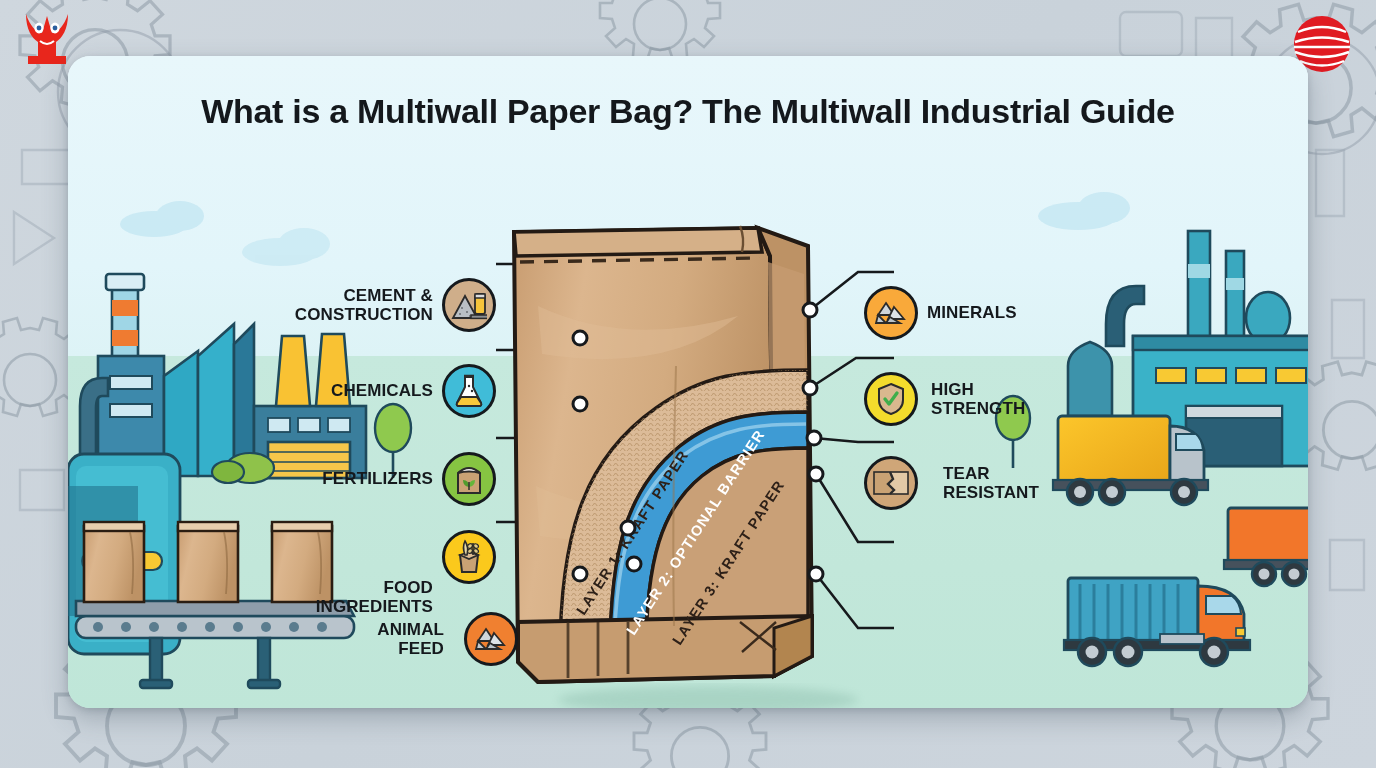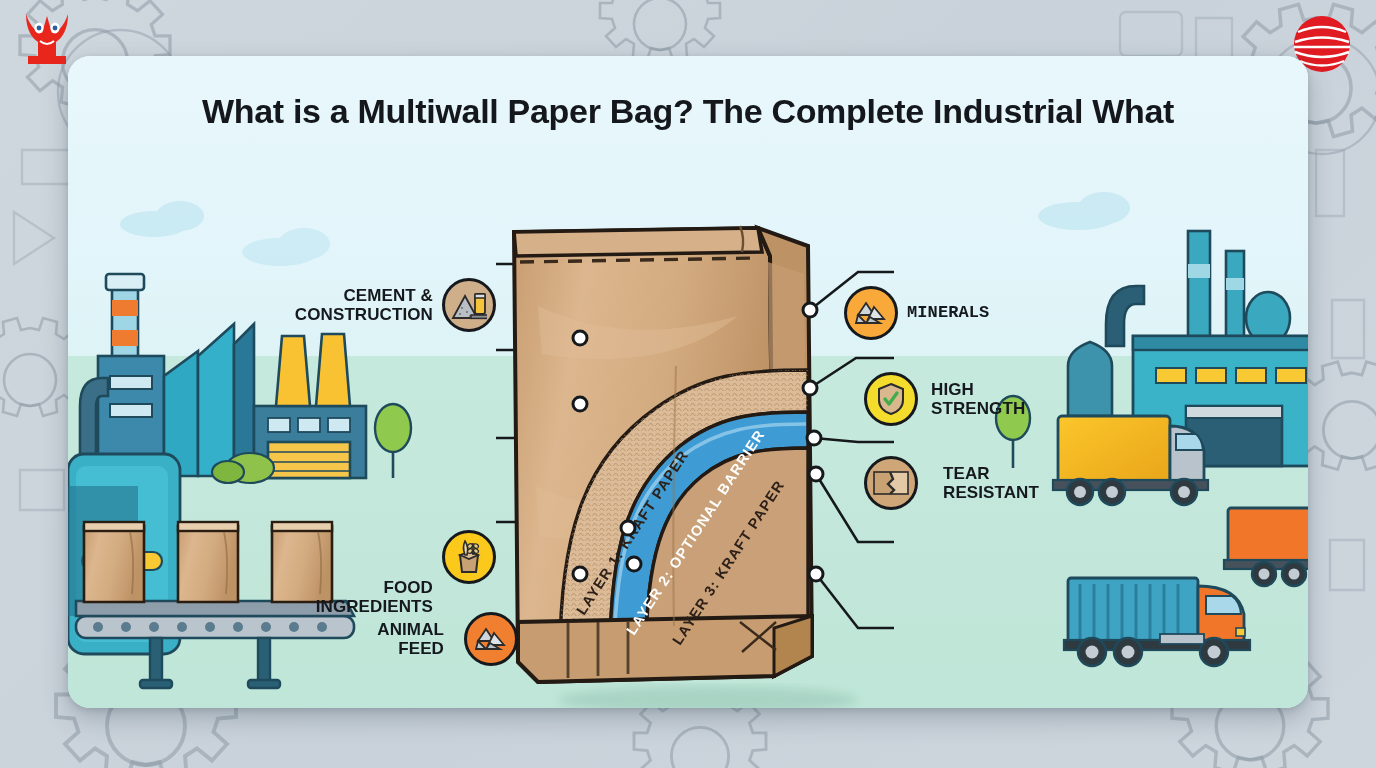--- a/index.html
+++ b/index.html
@@ -368,42 +368,68 @@
         <circle cx="512" cy="518" r="7"></circle>
         <circle cx="742" cy="254" r="7"></circle>
         <circle cx="742" cy="332" r="7"></circle>
         <circle cx="746" cy="382" r="7"></circle>
         <circle cx="748" cy="418" r="7"></circle>
         <circle cx="748" cy="518" r="7"></circle>
       </g>
     </g>
   </svg>
 
-  <div id="title">What is a Multiwall Paper Bag? The Complete Industrial What</div>
+  <div id="title">What is a Multiwall Paper Bag? The Multiwall Industrial Guide</div>
 
   <div class="callout left" style="left:22px; top:222px; width:406px; justify-content:flex-end;">
     <span class="callout-text" style="white-space:pre-line;">CEMENT &amp;
 CONSTRUCTION</span>
     <span class="icon-badge" style="background:#cfae8a;">
       <svg width="36" height="34" viewBox="0 0 36 34">
         <path d="M2,30 L14,8 L26,30 Z" fill="#b9bfc4" stroke="#2b2b2b" stroke-width="1.8"></path>
         <g fill="#6f7478">
             <circle cx="11" cy="20" r="1.1"></circle>
             <circle cx="16" cy="24" r="1.1"></circle>
           <circle cx="9" cy="26" r="1.1"></circle>
             <circle cx="19" cy="28" r="1.1"></circle>
           </g>
         <rect x="24" y="6" width="10" height="20" rx="2" fill="#f6c43a" stroke="#2b2b2b" stroke-width="1.8"></rect>
         <rect x="24" y="6" width="10" height="4" fill="#dcdcdc" stroke="#2b2b2b" stroke-width="1.5"></rect>
         <rect x="20" y="27" width="18" height="3.4" fill="#8b8f93" stroke="#2b2b2b" stroke-width="1.5"></rect>
       </svg>
     </span>
   </div>
 
-
+  <div class="callout left" style="left:22px; top:308px; width:406px; justify-content:flex-end;">
+    <span class="callout-text">CHEMICALS</span>
+    <span class="icon-badge" style="background:#40bcd8;">
+      <svg width="32" height="36" viewBox="0 0 32 36">
+        <path d="M12,4 L20,4 L20,14 L28,30 Q29,33 26,33 L6,33 Q3,33 4,30 L12,14 Z" fill="#ffffff" stroke="#2b2b2b" stroke-width="2"></path>
+        <path d="M8,24 L24,24 L28,30 Q29,33 26,33 L6,33 Q3,33 4,30 Z" fill="#f8c93a" stroke="#2b2b2b" stroke-width="2"></path>
+        <line x1="11" y1="3" x2="21" y2="3" stroke="#2b2b2b" stroke-width="2.4"></line>
+        <g fill="#2b2b2b">
+            <circle cx="16" cy="13" r="1.2"></circle>
+            <circle cx="19" cy="18" r="1.2"></circle>
+          </g>
+      </svg>
+    </span>
+  </div>
+
+  <div class="callout left" style="left:22px; top:396px; width:406px; justify-content:flex-end;">
+    <span class="callout-text">FERTILIZERS</span>
+    <span class="icon-badge" style="background:#86c442;">
+      <svg width="34" height="36" viewBox="0 0 34 36">
+        <path d="M6,12 Q17,4 28,12 L28,32 L6,32 Z" fill="#c9a274" stroke="#2b2b2b" stroke-width="2"></path>
+        <path d="M6,12 Q17,2 28,12 Q17,9 6,12 Z" fill="#f2f2f2" stroke="#2b2b2b" stroke-width="2"></path>
+        <path d="M17,26 Q11,25 11,19 Q17,19 17,26 Z" fill="#4f9b2e"></path>
+        <path d="M17,26 Q23,25 23,19 Q17,19 17,26 Z" fill="#63b53a"></path>
+        <line x1="17" y1="29" x2="17" y2="21" stroke="#2b2b2b" stroke-width="1.5"></line>
+      </svg>
+    </span>
+  </div>
 
   <div class="callout left" style="left:22px; top:474px; width:406px; justify-content:flex-end;">
     <span class="callout-text" style="white-space:pre-line; position:relative; top:40px;margin-left:40px;">FOOD
 INGREDIENTS</span>
     <span class="icon-badge" style="background:#fbc91c;">
       <svg width="34" height="36" viewBox="0 0 34 36">
         <path d="M8,16 L26,16 L24,33 L10,33 Z" fill="#c9a274" stroke="#2b2b2b" stroke-width="2"></path>
         <path d="M8,16 L17,20 L26,16 L17,13 Z" fill="#dcbb94" stroke="#2b2b2b" stroke-width="1.8"></path>
         <path d="M13,16 Q10,8 13,2 Q17,8 15,16 Z" fill="#e8d9a8" stroke="#2b2b2b" stroke-width="1.6"></path>
         <path d="M21,16 L21,4" stroke="#2b2b2b" stroke-width="1.6"></path>
@@ -423,21 +449,21 @@
     <span class="icon-badge" style="background:#f08030;">
       <svg width="34" height="28" viewBox="0 0 34 28">
         <path d="M12,4 L20,16 L4,16 Z" fill="#cfd6db" stroke="#2b2b2b" stroke-width="1.8"></path>
         <path d="M20,8 L30,20 L14,20 Z" fill="#dde3e7" stroke="#2b2b2b" stroke-width="1.8"></path>
         <path d="M4,16 L12,24 L2,24 Z" fill="#c2cad0" stroke="#2b2b2b" stroke-width="1.8"></path>
         <path d="M16,18 L26,24 L12,24 Z" fill="#b9c2c8" stroke="#2b2b2b" stroke-width="1.8"></path>
       </svg>
     </span>
   </div>
 
-  <div class="callout right" style="left:776px; top:230px;font-family:Liberation Mono, monospace;">
+  <div class="callout right" style="left:796px; top:230px;">
     <span class="icon-badge" style="background:#f9a93a;">
       <svg width="34" height="28" viewBox="0 0 34 28">
         <path d="M12,4 L20,16 L4,16 Z" fill="#cfd6db" stroke="#2b2b2b" stroke-width="1.8"></path>
         <path d="M20,8 L30,20 L14,20 Z" fill="#dde3e7" stroke="#2b2b2b" stroke-width="1.8"></path>
         <path d="M4,16 L12,24 L2,24 Z" fill="#c2cad0" stroke="#2b2b2b" stroke-width="1.8"></path>
         <path d="M16,18 L26,24 L12,24 Z" fill="#b9c2c8" stroke="#2b2b2b" stroke-width="1.8"></path>
       </svg>
     </span>
     <span class="callout-text">MINERALS</span>
   </div>

